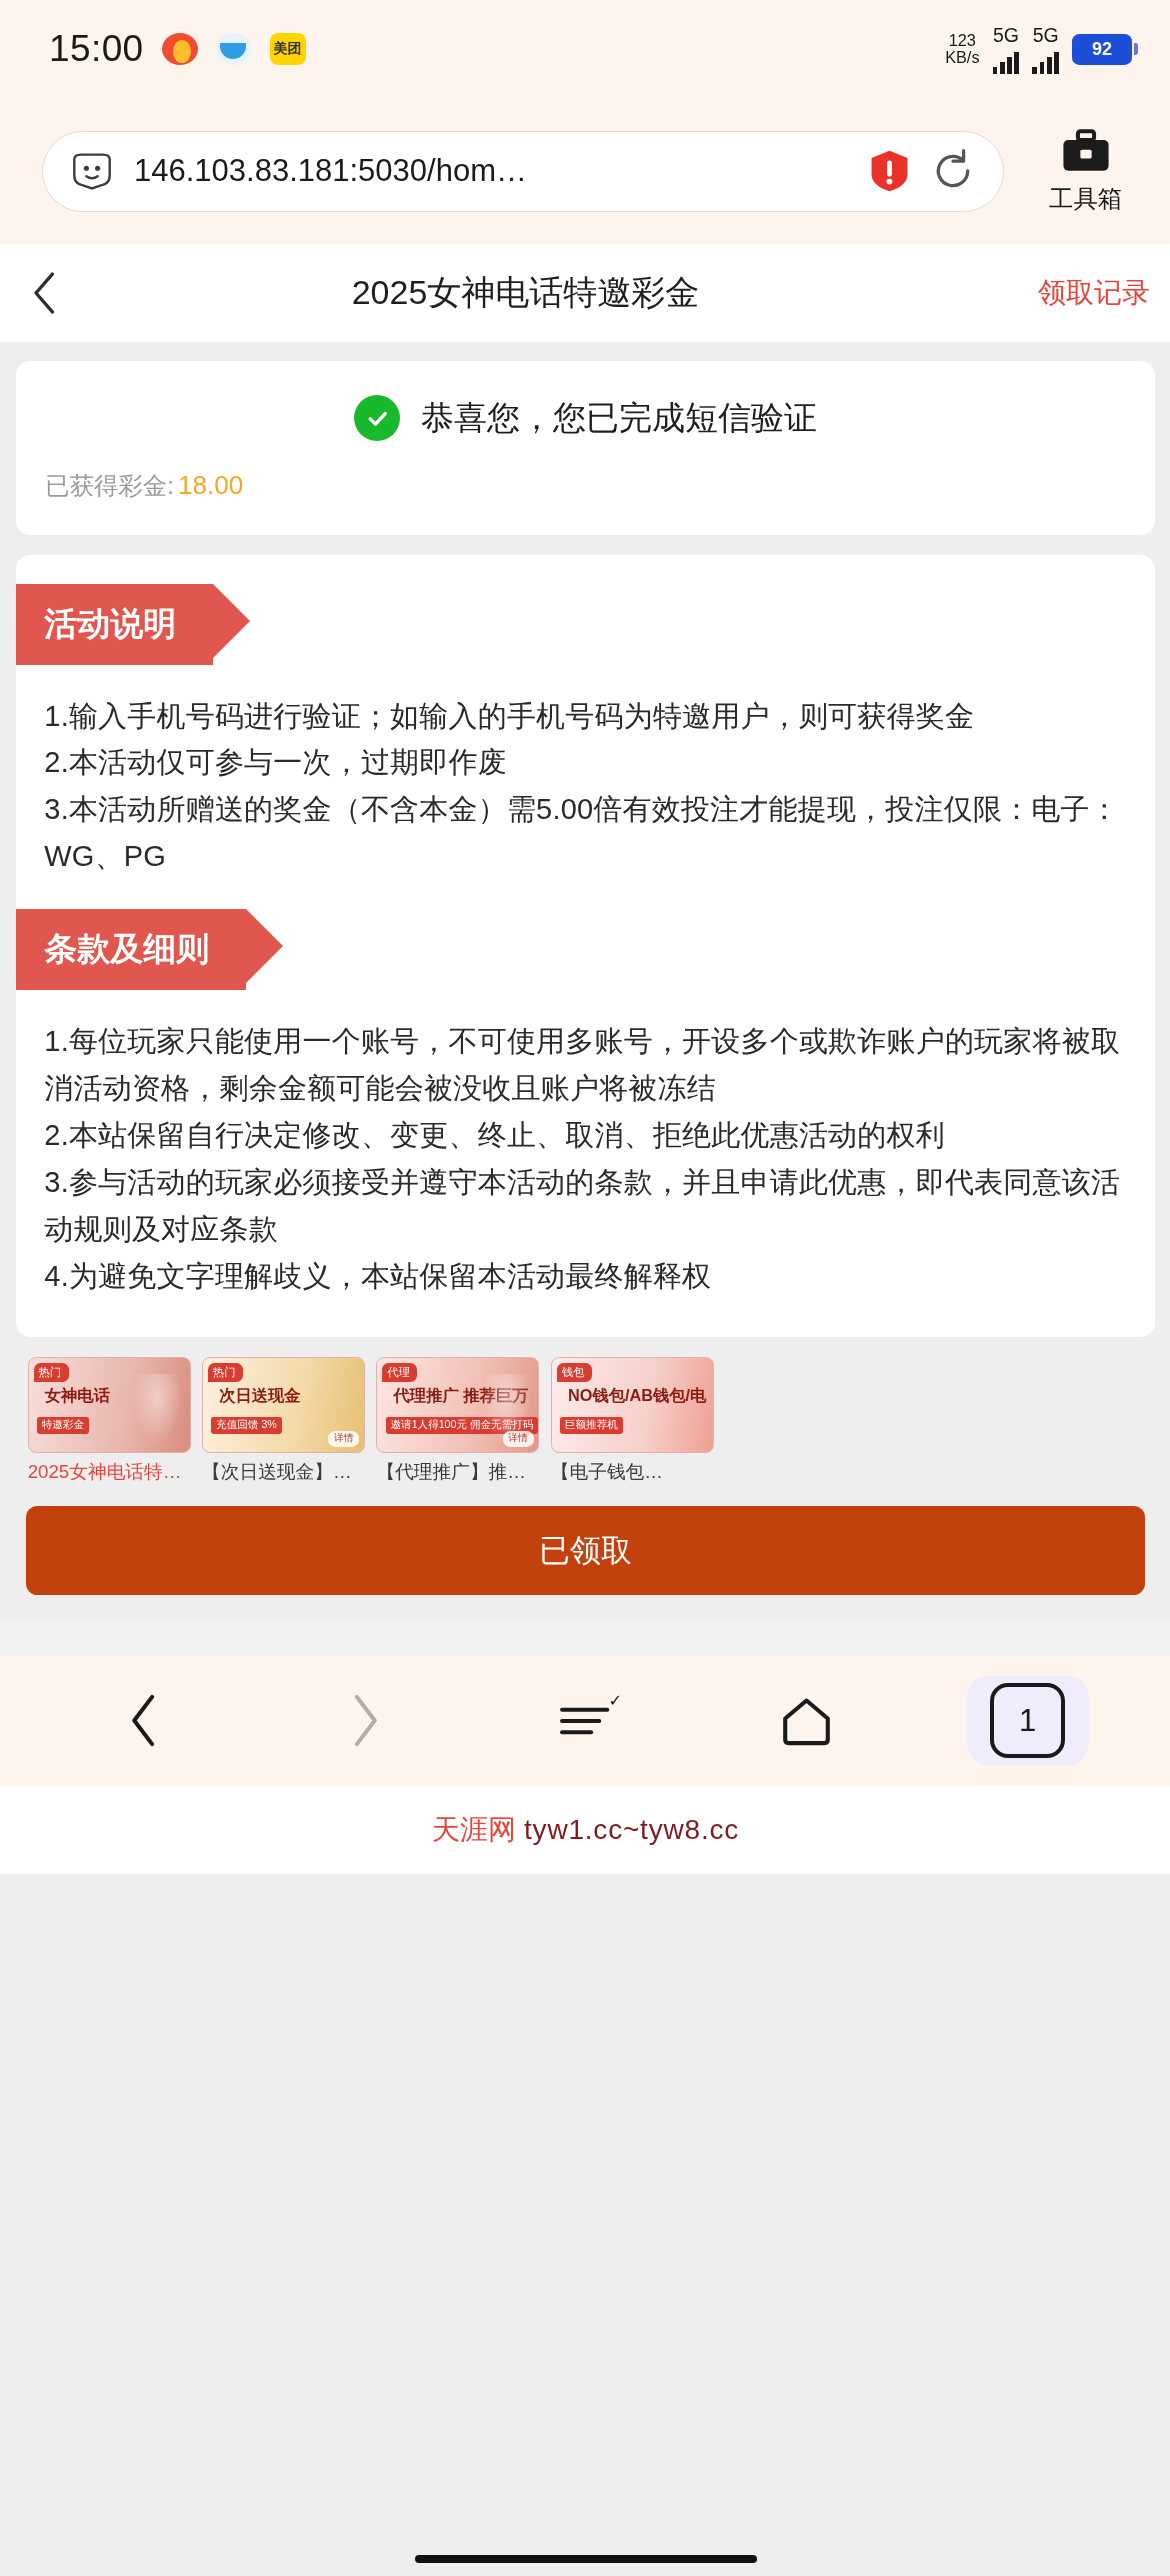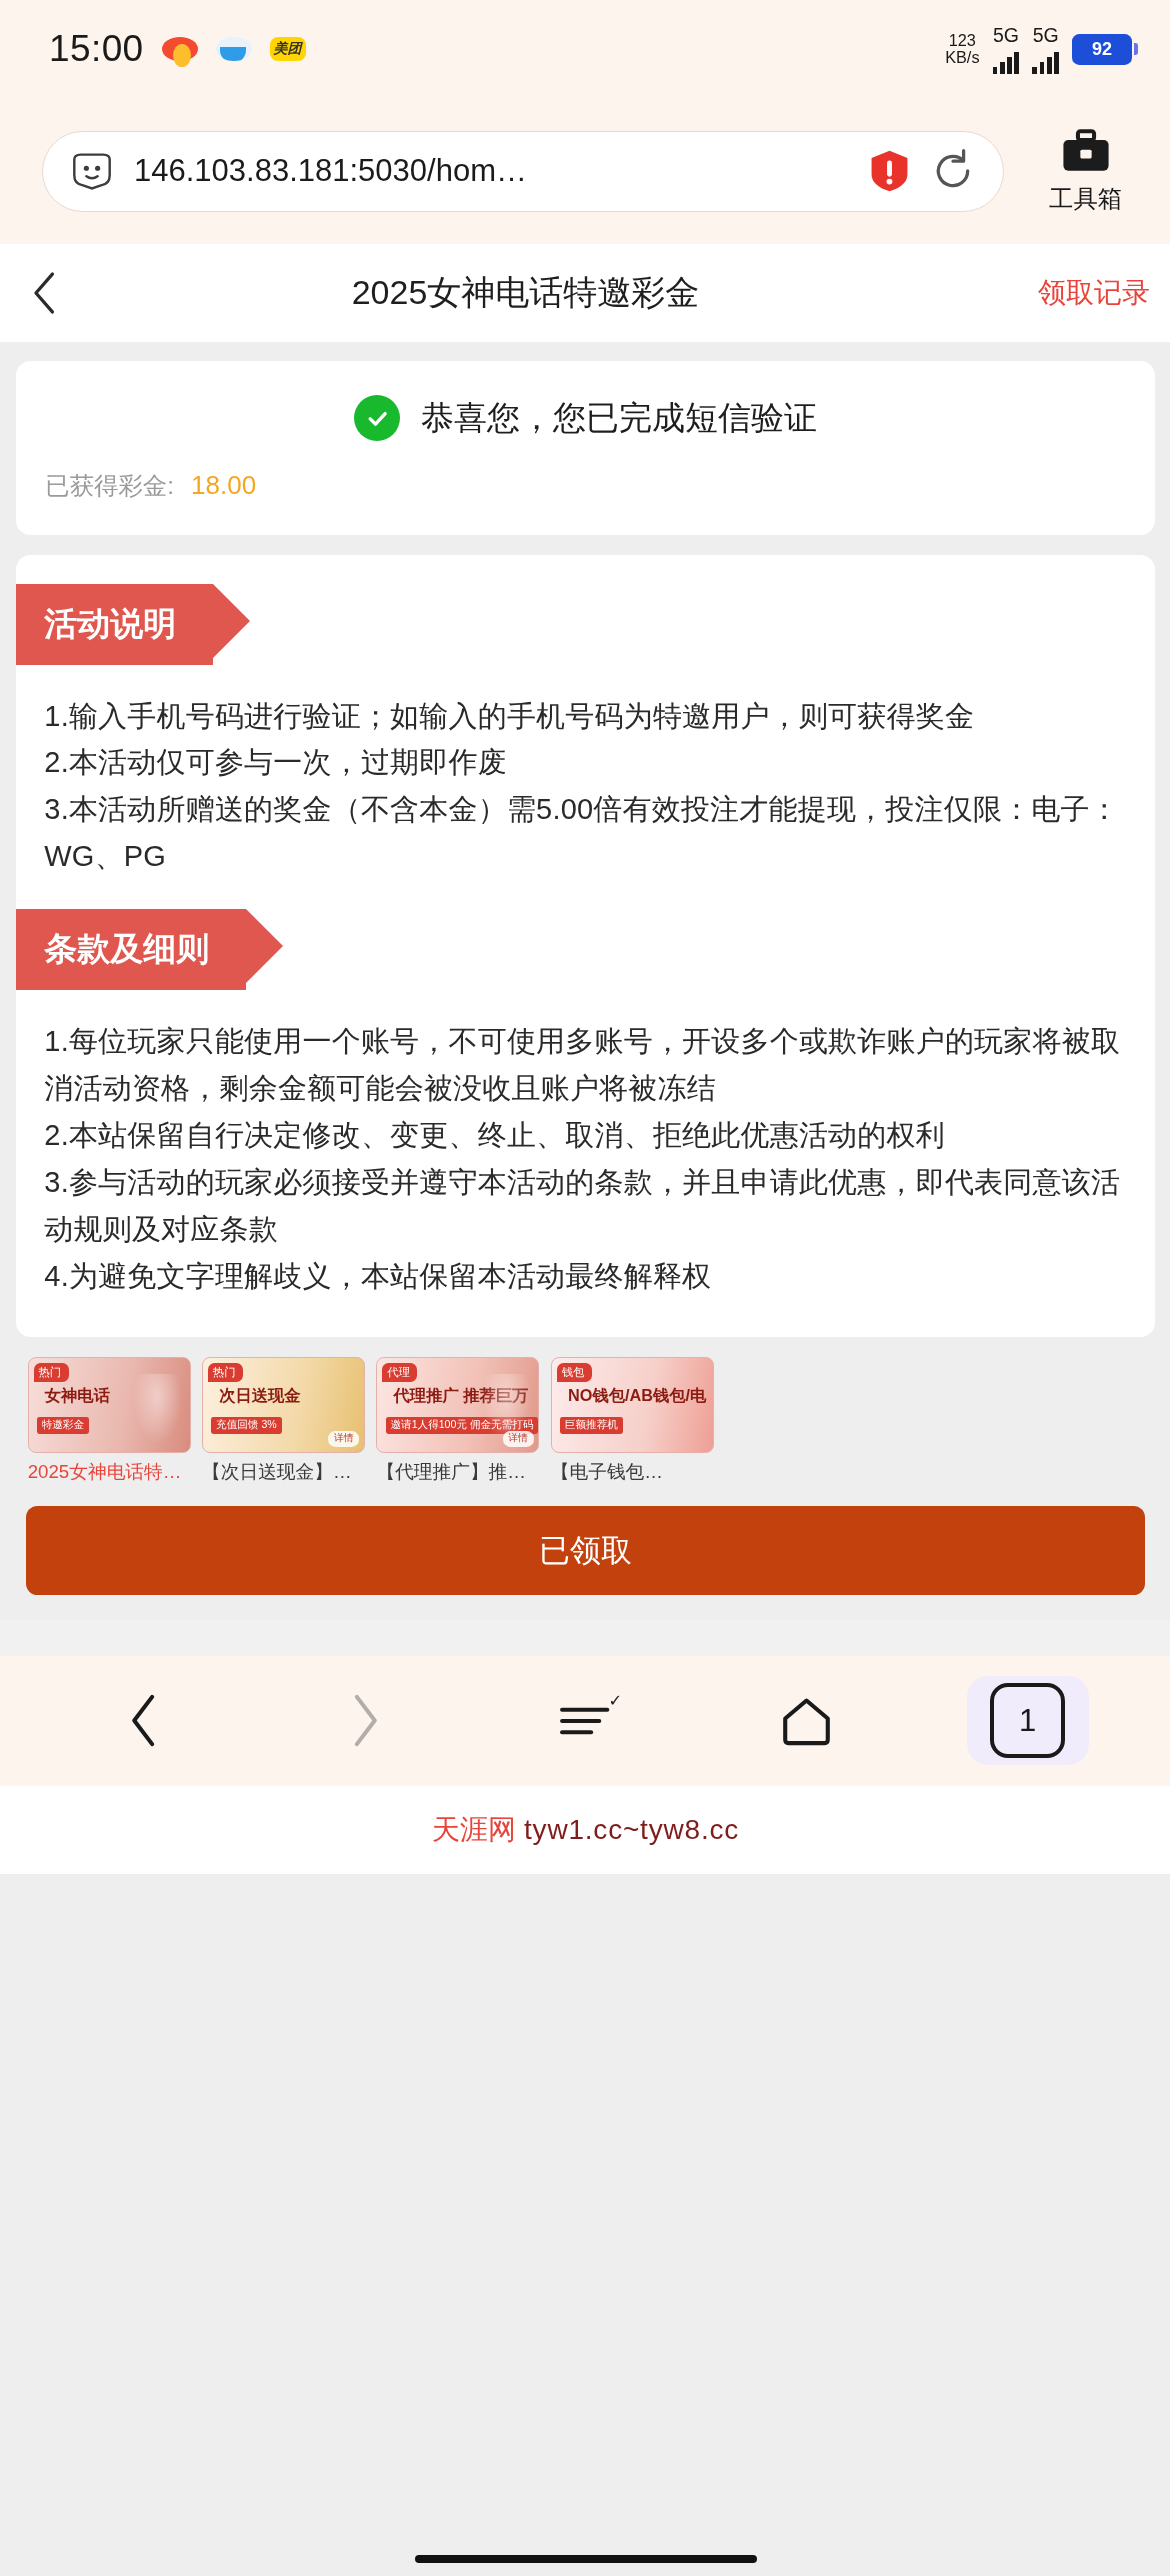--- a/index.html
+++ b/index.html
@@ -15,21 +15,21 @@
   .statusbar {
     height: 98px;
     background: #fdf4ee;
     display: flex;
     align-items: center;
     justify-content: space-between;
     padding: 0 39px 0 49px;
   }
   .sb-left { display: flex; align-items: center; gap: 18px; }
   .sb-time { font-size: 37px; color: #1a1a1a; letter-spacing: 0.4px; }
-  .sb-ico { width: 36px; height: 24px; border-radius: 9.8px; display:flex; align-items:center; justify-content:center; font-size:16.3px; color:#fff;font-style:italic; }
+  .sb-ico { width: 36px; height: 32px; border-radius: 9.8px; display:flex; align-items:center; justify-content:center; font-size:16.3px; color:#fff; }
   .ico-a { background: #f24b2f; position: relative; border-radius: 50%; }
   .ico-a::after { content:""; position:absolute; left: 11.4px; top: 6.5px; width: 18px; height: 23px; background: #fdbe2d; border-radius: 50%; }
   .ico-b { background: #e8f2fb; border-radius: 50%; position: relative; overflow: hidden; }
   .ico-b::after { content:""; position:absolute; left:4.9px; top:9.8px; width:26px; height:16.3px; background:#2f9ce8; border-radius: 0 0 14.6px 14.6px; }
   .ico-c { background: #ffd400; color: #333; font-size: 14px; font-weight: bold; border-radius: 8.1px; }
 
   .sb-right { display: flex; align-items: center; gap: 13px; }
   .sb-kb { font-size: 16.3px; line-height: 1.05; color: #1a1a1a; text-align: center; }
   .sb-net { display: flex; align-items: flex-end; gap: 3.3px; }
   .sb-5g { font-size: 19.5px; color:#1a1a1a; margin-bottom: 3.3px; }
@@ -101,21 +101,21 @@
     padding: 34px 29px 33px 29px;
     margin-bottom: 19.5px;
   }
   .verify-row { display: flex; align-items: center; justify-content: center; gap: 21px; }
   .check-circle {
     width: 46px; height: 46px; border-radius: 50%; background: #19b92e;
     display: flex; align-items: center; justify-content: center; flex: none;
   }
   .check-circle svg { display:block; }
   .verify-text { font-size: 33px; color: #1e1e1e; font-weight: 500; }
-  .bonus-row { margin-top: 29px; display: flex; align-items: baseline; gap: 17px; }
+  .bonus-row { margin-top: 29px; display: flex; align-items: baseline; gap: 4px; }
   .bonus-label { font-size: 24.4px; color: #9a9a9a; }
   .bonus-value { font-size: 26px; color: #f5a623; }
 
   .card2 { background: #fff; border-radius: 14.6px; padding: 0 0 37px 0; margin-bottom: 14.6px; }
 
   .ribbon {
     display: inline-block;
     position: relative;
     background: #e0574f;
     color: #fff;

